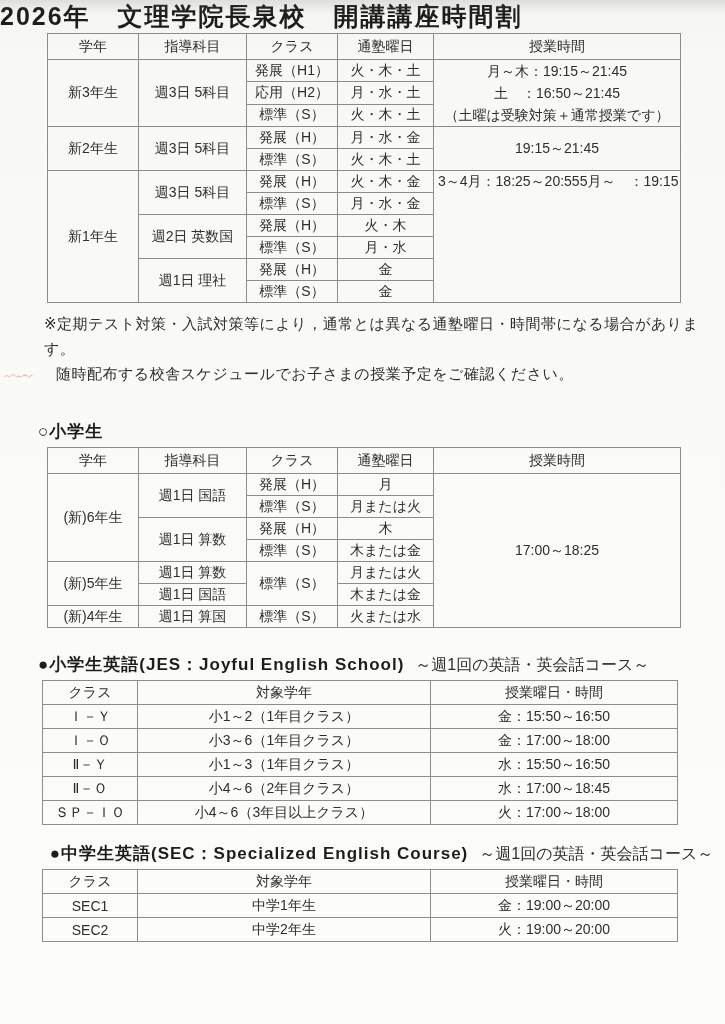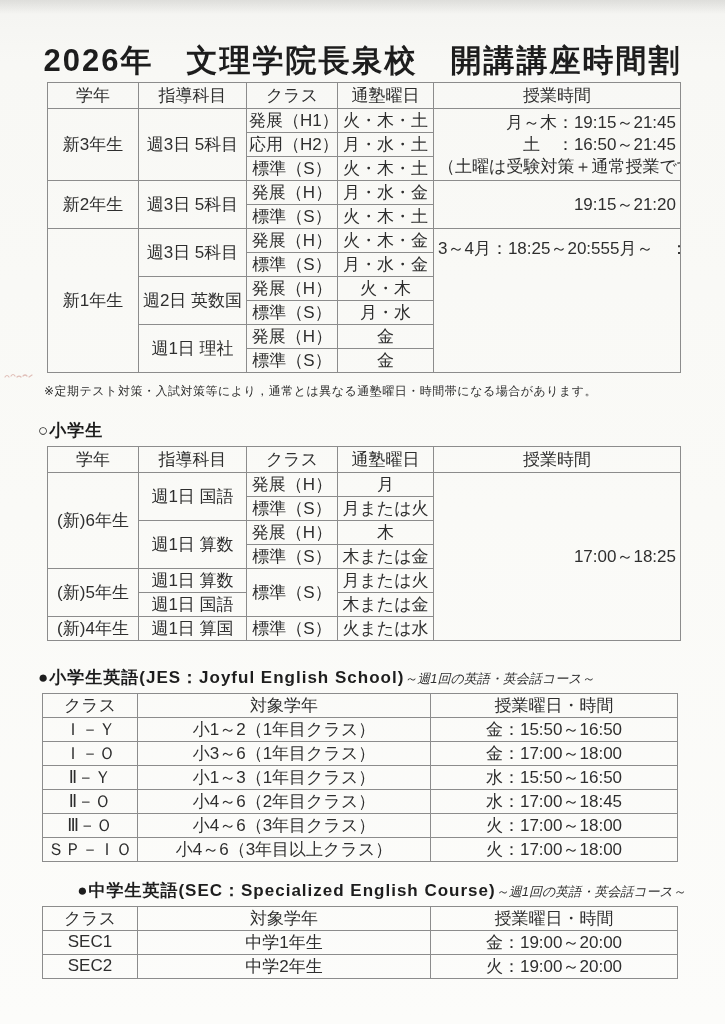--- a/index.html
+++ b/index.html
@@ -19,65 +19,64 @@
   .scan-shadow-top{
     position:absolute;top:0;left:0;width:725px;height:14px;
     background:linear-gradient(180deg,rgba(120,120,118,.18),rgba(120,120,118,0));
     pointer-events:none;
   }
   .scan-artifact{
     position:absolute;left:4px;top:371px;width:34px;height:10px;
     opacity:.55;filter:blur(.4px);
   }
   .doc-title{
-    margin:0;padding-top:40px;
-    text-align:center;
-    font-size:31px;font-weight:bold;color:#1d1d1d;
+    margin:0;
+    font-size:25px;font-weight:bold;color:#1d1d1d;
     letter-spacing:2px;
   }
   .sec-heading{
     margin:0 0 0 38px;
     font-size:17px;font-weight:bold;color:#1d1d1d;
     letter-spacing:1px;
   }
   .sec-heading .subtitle{
-    font-size:13px;font-weight:normal;color:#2e2e2e;
-    margin-left:0;letter-spacing:0;font-style:italic;
+    font-size:16px;font-weight:normal;color:#2e2e2e;
+    margin-left:11px;letter-spacing:0;
   }
   .h-mid{margin-top:13px;margin-bottom:3px;}
-  .h-elem{margin-top:17px;margin-bottom:4px;}
+  .h-elem{margin-top:34px;margin-bottom:4px;}
   .h-jes{margin-top:25px;margin-bottom:4px;}
   .h-sec{margin-top:17px;margin-bottom:4px;text-align:center;}
   table{
     border-collapse:collapse;table-layout:fixed;
-    font-size:17px;color:#2e2e2e;
+    font-size:14px;color:#2e2e2e;
     background:transparent;
   }
   .grid{margin-left:47px;width:633px;border:1px solid #5f5f5f;}
   .eng{margin-left:42px;width:635px;border:1px solid #5f5f5f;}
   th,td{
     border:1px solid #8c8c8c;
     text-align:center;vertical-align:middle;
     padding:0 2px;
     font-weight:normal;
     overflow:hidden;white-space:nowrap;
   }
   .grid th{height:25px;}
   .grid td{height:21px;}
   .eng th{height:23px;}
   .eng td{height:23px;text-align:center;}
-  .time-cell{padding:0 4px;text-align:right;}
+  .time-cell{padding:0 4px;}
   .time-lines3 div{line-height:22px;}
   .time-lines2{
     display:flex;justify-content:space-around;
     height:128px;
   }
   .notes{
     margin:9px 0 0 44px;
-    font-size:12px;line-height:1.65;color:#2e2e2e;
+    font-size:15px;line-height:1.65;color:#2e2e2e;
     letter-spacing:.5px;
   }
   .notes .note-line2{padding-left:12px;}
 </style>
 </head>
 <body>
 
 <div class="page">
 
   <div class="scan-shadow-top"></div>
@@ -127,21 +126,21 @@
       <tr>
         <td>標準（S）</td>
         <td>火・木・土</td>
       </tr>
 
       <tr>
         <td rowspan="2">新2年生</td>
         <td rowspan="2">週3日 5科目</td>
         <td>発展（H）</td>
         <td>月・水・金</td>
-        <td rowspan="2" class="time-cell">19:15～21:20</td>
+        <td rowspan="2" class="time-cell">19:15～21:45</td>
       </tr>
       <tr>
         <td>標準（S）</td>
         <td>火・木・土</td>
       </tr>
 
       <tr>
         <td rowspan="6">新1年生</td>
         <td rowspan="2">週3日 5科目</td>
         <td>発展（H）</td>
@@ -173,20 +172,21 @@
       </tr>
       <tr>
         <td>標準（S）</td>
         <td>金</td>
       </tr>
     </tbody>
   </table>
 
   <div class="notes">
     <div class="note-line1">※定期テスト対策・入試対策等により，通常とは異なる通塾曜日・時間帯になる場合があります。</div>
+    <div class="note-line2">随時配布する校舎スケジュールでお子さまの授業予定をご確認ください。</div>
   </div>
 
   <h2 class="sec-heading h-elem">○小学生</h2>
 
   <table class="grid">
     <colgroup>
       <col style="width:91px">
         <col style="width:108px">
         <col style="width:91px">
         <col style="width:96px">
@@ -275,25 +275,20 @@
         <td>Ⅱ－Ｙ</td>
         <td>小1～3（1年目クラス）</td>
         <td>水：15:50～16:50</td>
       </tr>
       <tr>
         <td>Ⅱ－Ｏ</td>
         <td>小4～6（2年目クラス）</td>
         <td>水：17:00～18:45</td>
       </tr>
       <tr>
-        <td>Ⅲ－Ｏ</td>
-        <td>小4～6（3年目クラス）</td>
-        <td>火：17:00～18:00</td>
-      </tr>
-      <tr>
         <td>ＳＰ－ＩＯ</td>
         <td>小4～6（3年目以上クラス）</td>
         <td>火：17:00～18:00</td>
       </tr>
     </tbody>
   </table>
 
   <h2 class="sec-heading h-sec">
     <span>●中学生英語(SEC：Specialized English Course)</span><span class="subtitle">～週1回の英語・英会話コース～</span>
   </h2>

